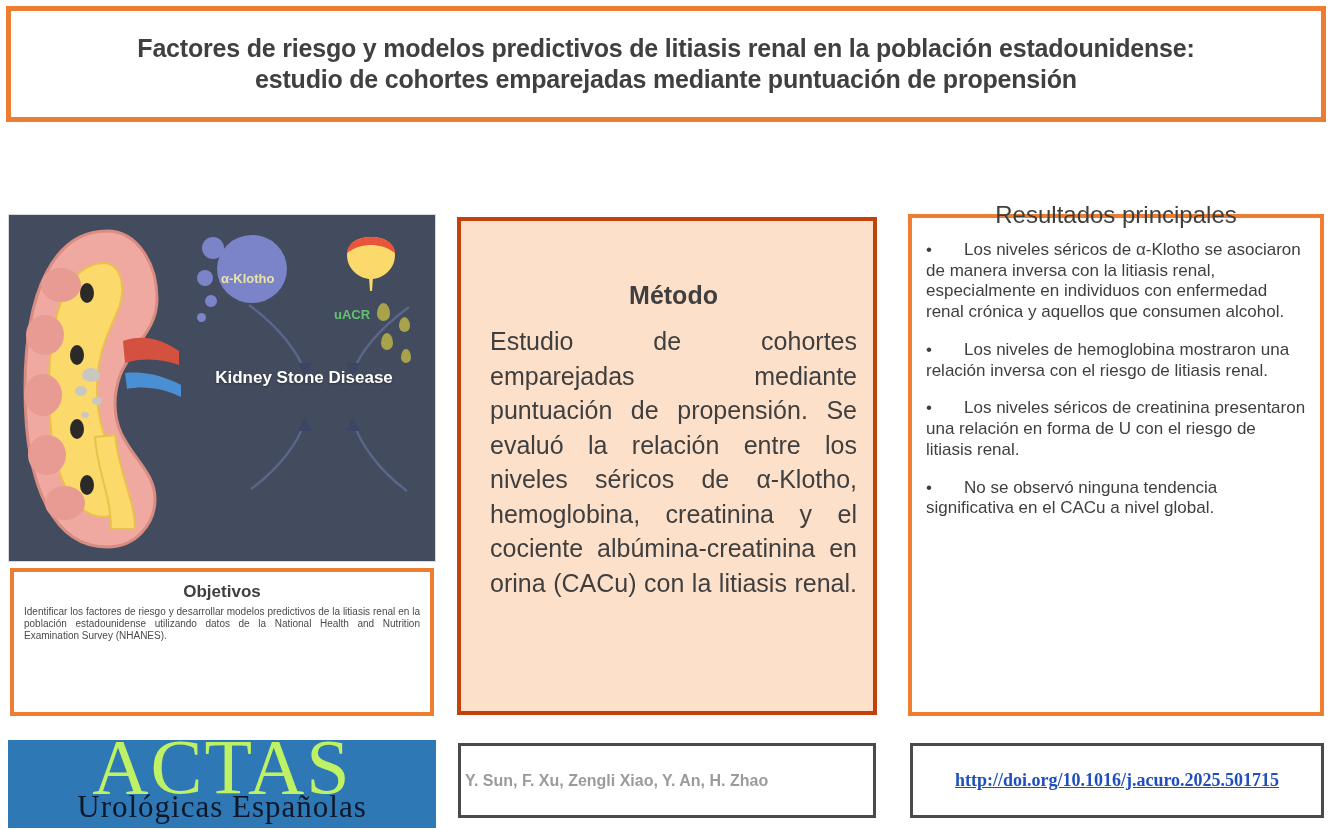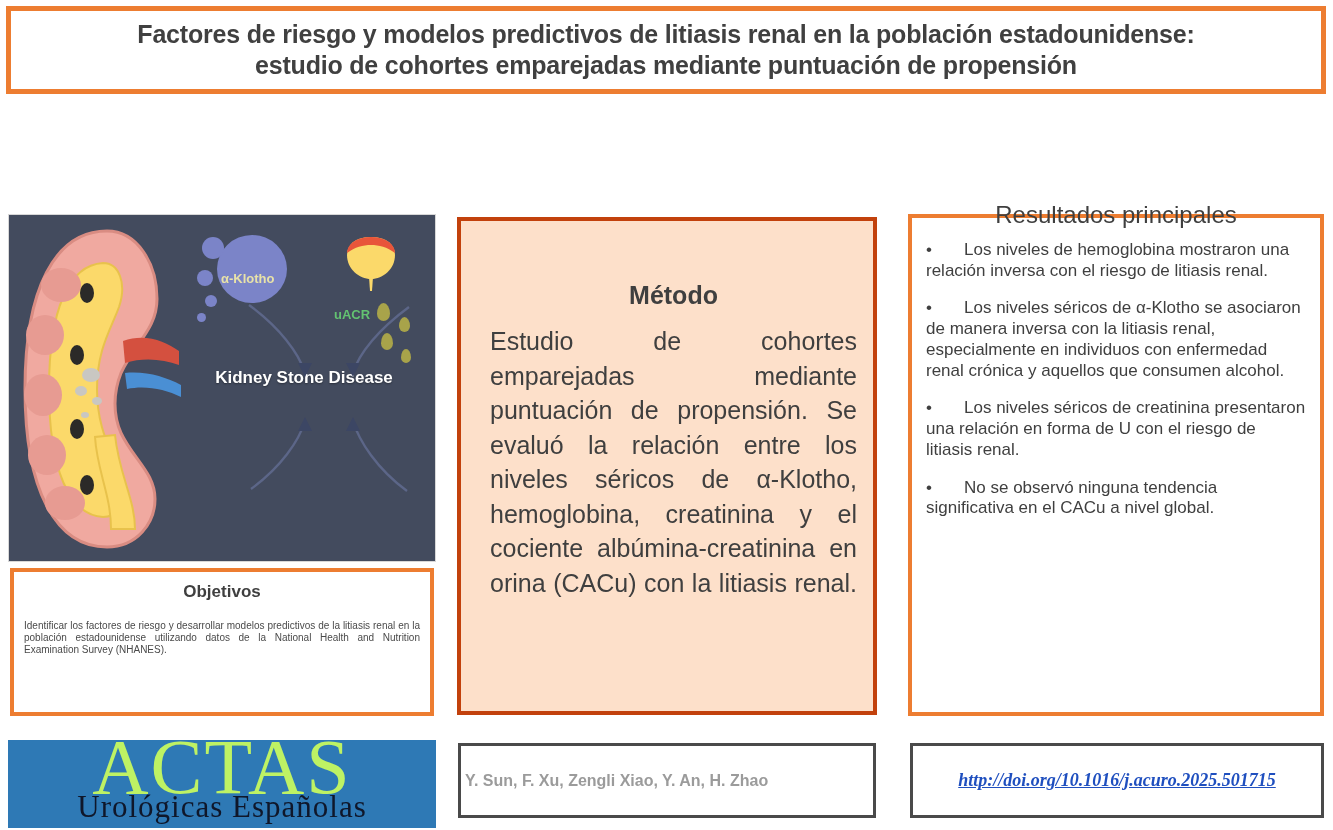--- a/index.html
+++ b/index.html
@@ -7,21 +7,21 @@
     width:1333px;height:830px;
     background:#ffffff;
     font-family:"Liberation Sans", sans-serif;
     overflow:hidden;
     position:relative;
   }
   .stage{position:absolute;left:0;top:0;width:1333px;height:830px;}
 
   
   .title-box{
-    position:absolute;left:6px;top:6px;width:1320px;height:88px;
+    position:absolute;left:6px;top:6px;width:1320px;height:116px;
     border:5px solid #ED7D31;background:#ffffff;box-sizing:border-box;
     display:flex;align-items:center;justify-content:center;
   }
   .title-text{
     font-size:25px;font-weight:bold;color:#404040;text-align:center;
     line-height:1.25;letter-spacing:-0.2px;padding:0 14px;
   }
 
   
   .banner-wrap{
@@ -58,21 +58,21 @@
   .arrow{position:absolute;stroke:#5C6688;fill:none;stroke-width:2.4;}
 
   
   .objetivos-box{
     position:absolute;left:10px;top:568px;width:424px;height:148px;
     border:4px solid #ED7D31;background:#ffffff;box-sizing:border-box;
     padding:10px 10px 6px 10px;
   }
   .objetivos-title{
     text-align:center;font-weight:bold;font-size:17px;color:#3F3F3F;
-    margin-bottom:18px;
+    margin-bottom:4px;
   }
   .objetivos-body{
     font-size:10px;color:#4A4A4A;text-align:justify;line-height:1.18;
   }
 
   
   .metodo-box{
     position:absolute;left:457px;top:217px;width:420px;height:498px;
     border:4px solid #c2410c;background:#FDE0CA;box-sizing:border-box;
     padding:60px 16px 16px 29px;
@@ -128,21 +128,21 @@
   .authors-text{font-size:16px;font-weight:bold;color:#9B9B9B;}
 
   
   .doi-box{
     position:absolute;left:910px;top:743px;width:414px;height:75px;
     border:3px solid #4A4A4A;background:#ffffff;box-sizing:border-box;
     display:flex;align-items:center;justify-content:center;
   }
   .doi-link{
     font-family:"Liberation Serif", serif;font-size:18px;font-weight:bold;
-    font-style:italic;color:#1F4FBF;text-decoration:underline;text-align:right;
+    color:#1F4FBF;text-decoration:underline;text-align:right;
   }
 </style>
 </head>
 <body>
 
 <div class="stage">
 
   <div class="title-box">
     <div class="title-text">
       <span>Factores de riesgo y modelos predictivos de litiasis renal en la población estadounidense:</span><br>
@@ -212,22 +212,22 @@
     <div class="objetivos-title">Objetivos</div>
     <div class="objetivos-body">Identificar los factores de riesgo y desarrollar modelos predictivos de la litiasis renal en la población estadounidense utilizando datos de la National Health and Nutrition Examination Survey (NHANES).</div>
   </div>
 
   <div class="metodo-box">
     <div class="metodo-title">Método</div>
     <div class="metodo-body">Estudio de cohortes emparejadas mediante puntuación de propensión. Se evaluó la relación entre los niveles séricos de α-Klotho, hemoglobina, creatinina y el cociente albúmina-creatinina en orina (CACu) con la litiasis renal.</div>
   </div>
 
   <div class="resultados-box">
+    <div class="res-item"><span class="bullet">•</span><span>Los niveles séricos de α-Klotho se asociaron de manera inversa con la litiasis renal, especialmente en individuos con enfermedad renal crónica y aquellos que consumen alcohol.</span></div>
     <div class="res-item"><span class="bullet">•</span><span>Los niveles de hemoglobina mostraron una relación inversa con el riesgo de litiasis renal.</span></div>
-    <div class="res-item"><span class="bullet">•</span><span>Los niveles séricos de α-Klotho se asociaron de manera inversa con la litiasis renal, especialmente en individuos con enfermedad renal crónica y aquellos que consumen alcohol.</span></div>
     <div class="res-item"><span class="bullet">•</span><span>Los niveles séricos de creatinina presentaron una relación en forma de U con el riesgo de litiasis renal.</span></div>
     <div class="res-item"><span class="bullet">•</span><span>No se observó ninguna tendencia significativa en el CACu a nivel global.</span></div>
   </div>
   <div class="resultados-title">Resultados principales</div>
 
   <div class="logo-box">
     <div class="logo-actas">ACTAS</div>
     <div class="logo-sub">Urológicas Españolas</div>
   </div>
 

